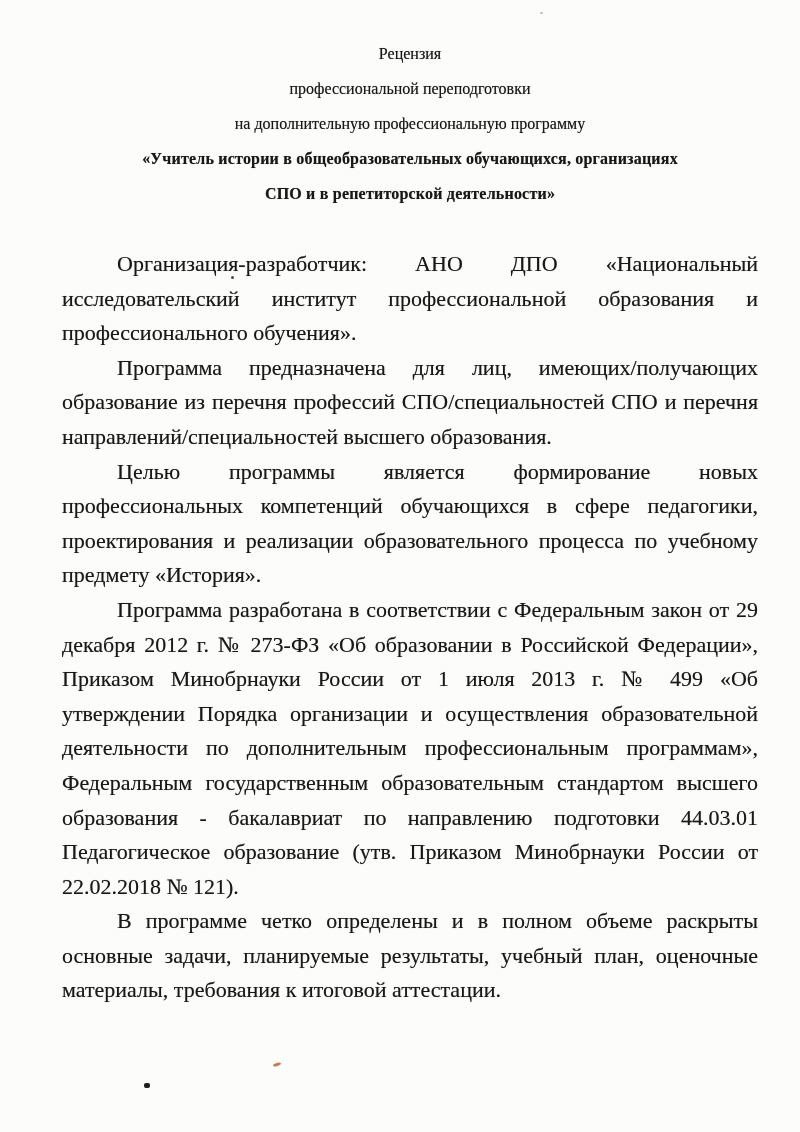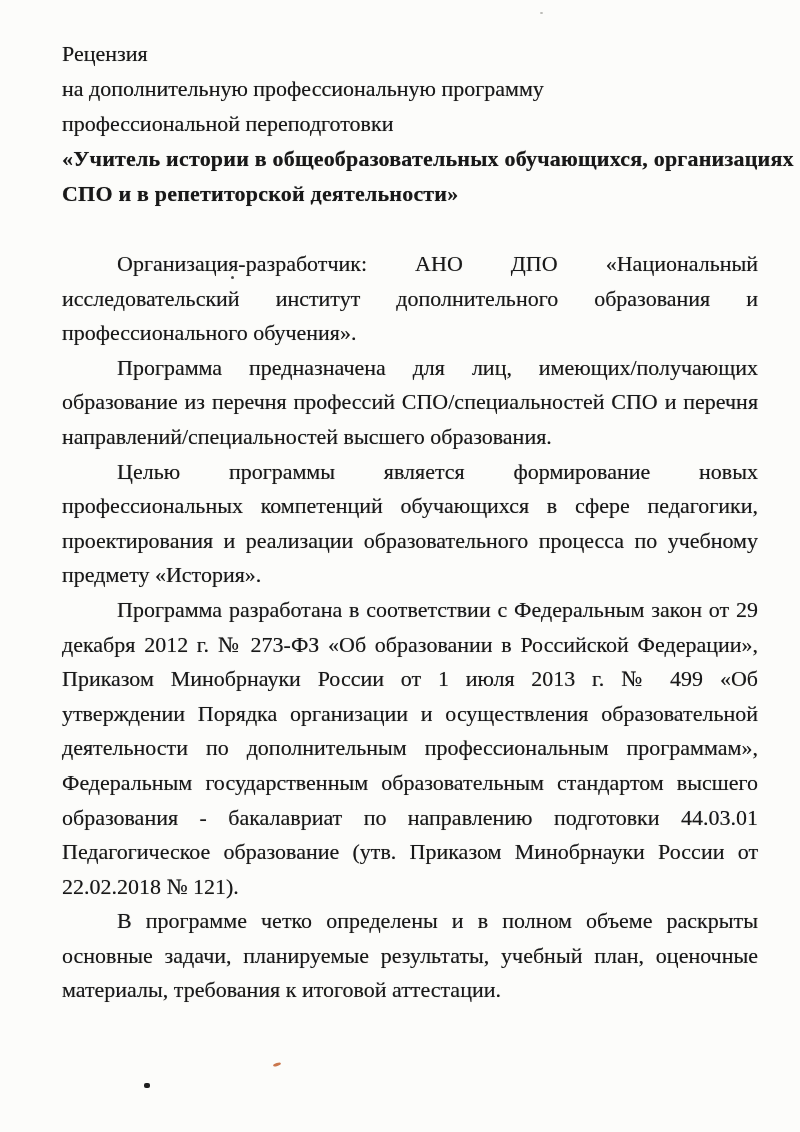--- a/index.html
+++ b/index.html
@@ -13,21 +13,22 @@
     font-family: "Liberation Serif", "DejaVu Serif", serif;
     color: #181818;
   }
   .content {
     position: absolute;
     left: 62px;
     top: 36px;
     width: 696px;
   }
   .title-block {
-    font-size: 22px;
+    text-align: center;
+    font-size: 16px;
     line-height: 35px;
     text-shadow: 0 0 0.7px rgba(20,20,20,0.55);
   }
   .t-line { white-space: nowrap; }
   .t-line.bold { font-weight: bold; letter-spacing: 0.2px; }
   .body-block {
     margin-top: 36px;
     font-size: 22px;
     line-height: 34.6px;
     text-align: justify;
@@ -60,28 +61,28 @@
   }
 </style>
 </head>
 <body>
 
 <div class="page">
   <div class="content">
 
     <div class="title-block">
       <div class="t-line">Рецензия</div>
+      <div class="t-line">профессиональной переподготовки</div>
       <div class="t-line">на дополнительную профессиональную программу</div>
-      <div class="t-line">профессиональной переподготовки</div>
       <div class="t-line bold">«Учитель истории в общеобразовательных обучающихся, организациях</div>
       <div class="t-line bold">СПО и в репетиторской деятельности»</div>
     </div>
 
     <div class="body-block">
-      <p>Организация-разработчик: АНО ДПО «Национальный исследовательский институт дополнительного образования и профессионального обучения».</p>
+      <p>Организация-разработчик: АНО ДПО «Национальный исследовательский институт профессиональной образования и профессионального обучения».</p>
       <p>Программа предназначена для лиц, имеющих/получающих образование из перечня профессий СПО/специальностей СПО и перечня направлений/специальностей высшего образования.</p>
       <p>Целью программы является формирование новых профессиональных компетенций обучающихся в сфере педагогики, проектирования и реализации образовательного процесса по учебному предмету «История».</p>
       <p>Программа разработана в соответствии с Федеральным закон от 29 декабря 2012 г. № 273-ФЗ «Об образовании в Российской Федерации», Приказом Минобрнауки России от 1 июля 2013 г. № 499 «Об утверждении Порядка организации и осуществления образовательной деятельности по дополнительным профессиональным программам», Федеральным государственным образовательным стандартом высшего образования - бакалавриат по направлению подготовки 44.03.01 Педагогическое образование (утв. Приказом Минобрнауки России от 22.02.2018 № 121).</p>
       <p>В программе четко определены и в полном объеме раскрыты основные задачи, планируемые результаты, учебный план, оценочные материалы, требования к итоговой аттестации.</p>
     </div>
 
   </div>
 
   <div class="speck speck-orange"></div>
   <div class="speck speck-black"></div>

